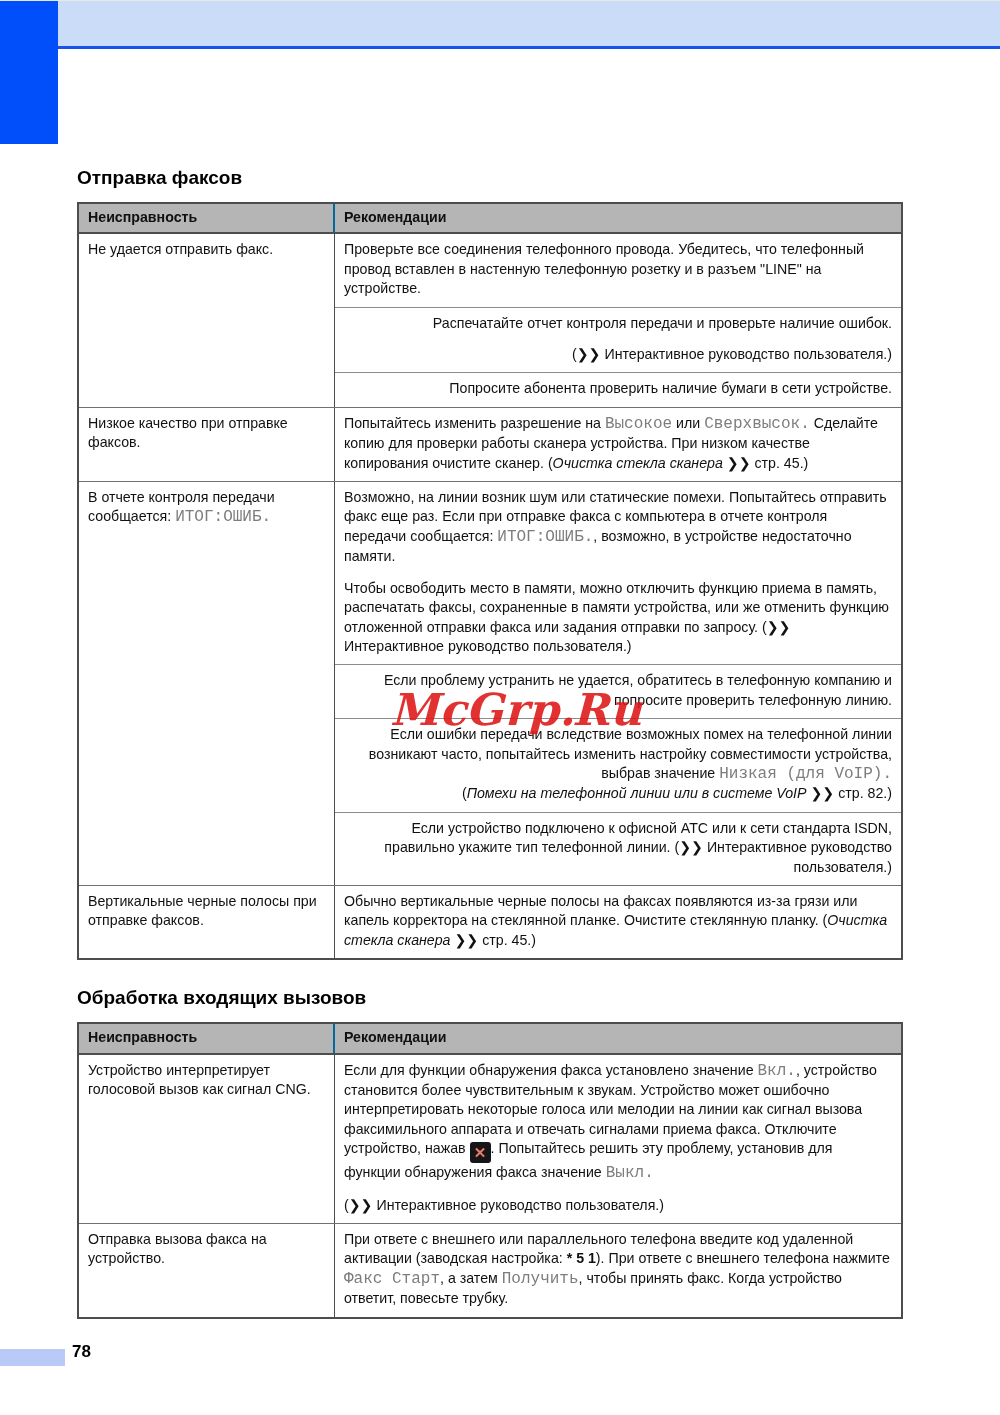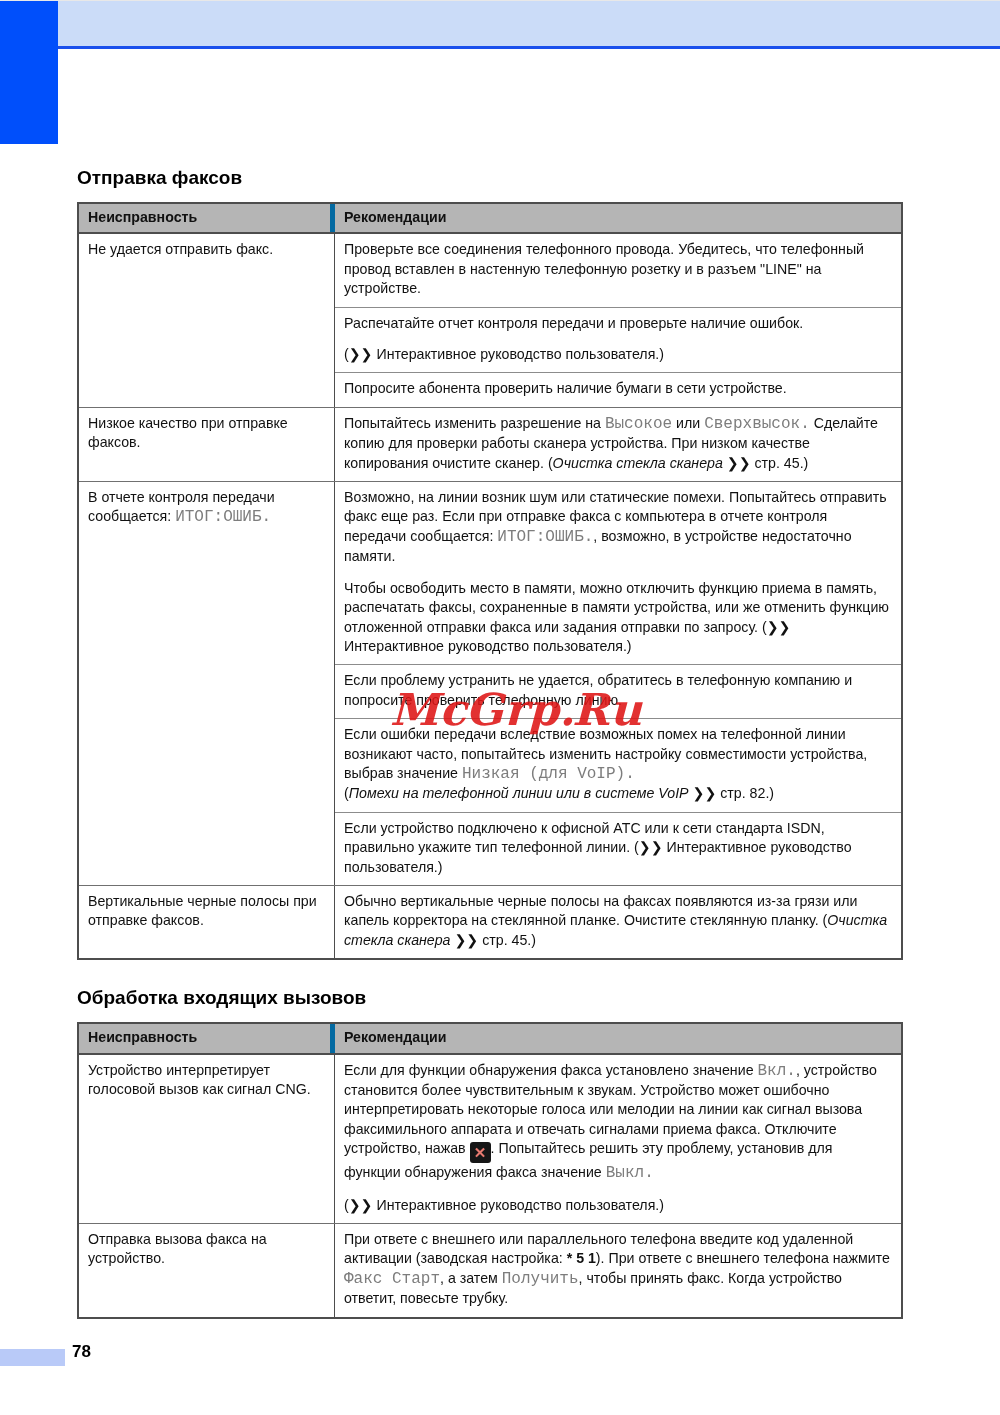--- a/index.html
+++ b/index.html
@@ -15,28 +15,28 @@
   }
   .side-bar { position:absolute; left:0; top:0; width:58px; height:143px; background:#004FFB; }
   .head-band { position:absolute; left:58px; top:0; width:942px; height:48px;
                background:#CBDCF8; border-bottom:3px solid #1B50EC; }
   .content { position:absolute; left:77px; top:166px; width:826px; }
   .sec-title { font-size:19px; font-weight:bold; color:#000; margin:0 0 13px 0; }
   .sec + .sec { margin-top:27px; }
 
   .tbl { border:2px solid #4d4d4d; width:100%; font-size:14.2px; line-height:19.4px; }
   .tbl-head { display:flex; background:#B5B5B5; border-bottom:2px solid #4d4d4d; font-weight:bold; }
-  .th-prob { width:256px; padding:4px 9px 5px 9px; border-right:5px solid #0369a1; }
+  .th-prob { width:256px; padding:4px 9px 5px 9px; border-right:2px solid #0369a1; }
   .th-rec  { flex:1; padding:4px 9px 5px 9px; }
   .trow { display:flex; border-top:1px solid #707070; }
   .tbl-head + .trow { border-top:none; }
   .prob { width:256px; padding:6px 15px 8px 9px; border-right:1px solid #4d4d4d; }
   .recs { flex:1; display:flex; flex-direction:column; }
   .rec  { padding:6px 9px 8px 9px; }
-  .rec + .rec { border-top:1px solid #8c8c8c; }
+  .rec + .rec { border-top:1px solid #8c8c8c;text-align:right; }
   .para + .para { margin-top:12px; }
   .para.tight { margin-top:0; }
 
   .mono { font-family:"Liberation Mono", monospace; font-size:16px; color:#7d7d7d; }
   .ital { font-style:italic; }
   .bold { font-weight:bold;text-align:right; }
   .stop-icon {
     display:inline-flex; align-items:center; justify-content:center;
     width:21px; height:21px; background:#161616; border-radius:3px;
     color:#E87A70; font-weight:bold; font-size:15px; line-height:1;

